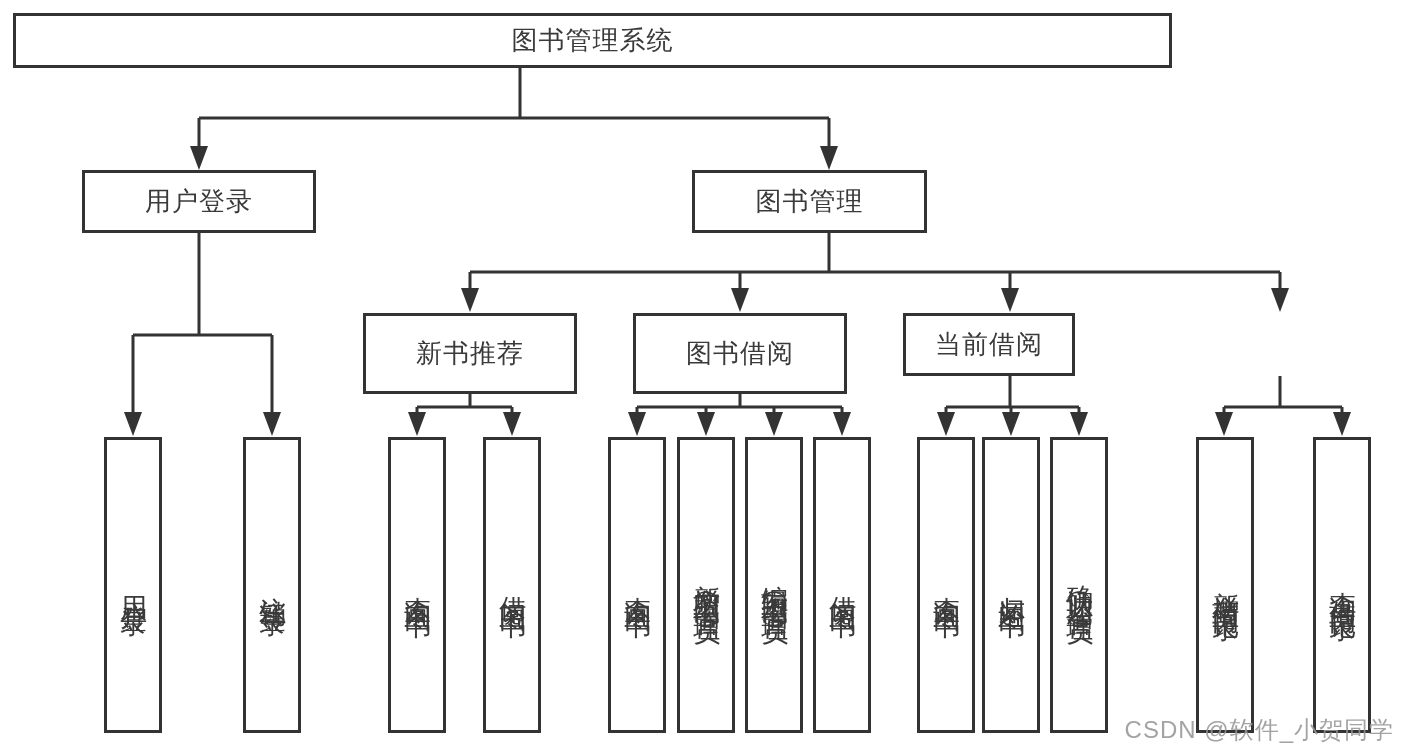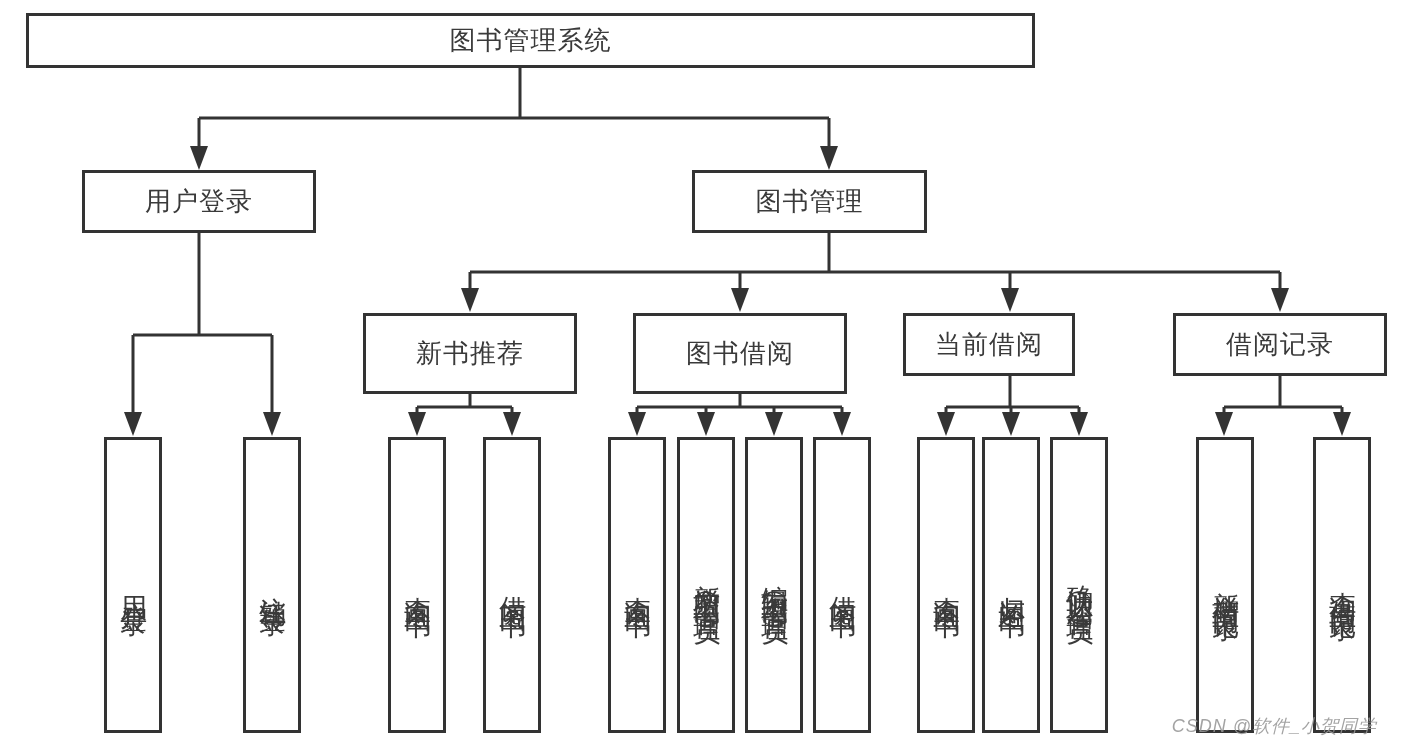--- a/index.html
+++ b/index.html
@@ -32,27 +32,26 @@
   .vtext{
     writing-mode:vertical-rl;
     text-orientation:mixed;
     font-size:27px;
     line-height:1.1;
     letter-spacing:5px;
     white-space:nowrap;
   }
   .watermark{
     position:absolute;
-    right:28px;top:714px;
-    font-size:18px;
+    right:11px;top:714px;
+    font-size:24px;
     letter-spacing:1px;
     color:rgba(150,150,150,0.88);
     z-index:6;
     white-space:nowrap;
-    font-style:italic;
   }
 </style>
 </head>
 <body>
 
 <div class="canvas">
 
   <svg class="connectors" viewBox="0 0 1405 747" xmlns="http://www.w3.org/2000/svg">
     <g stroke="#333333" stroke-width="3" fill="none">
 
@@ -86,29 +85,28 @@
       <polygon points="765,412 783,412 774,436"></polygon>
       <polygon points="833,412 851,412 842,436"></polygon>
       <polygon points="937,412 955,412 946,436"></polygon>
       <polygon points="1002,412 1020,412 1011,436"></polygon>
       <polygon points="1070,412 1088,412 1079,436"></polygon>
       <polygon points="1215,412 1233,412 1224,436"></polygon>
       <polygon points="1333,412 1351,412 1342,436"></polygon>
     </g>
   </svg>
 
-  <div class="hbox" style="left:26px;top:13px;width:1009px;height:55px">图书管理系统</div>
+  <div class="hbox" style="left:13px;top:13px;width:1159px;height:55px">图书管理系统</div>
 
   <div class="hbox" style="left:82px;top:170px;width:234px;height:63px">用户登录</div>
   <div class="hbox" style="left:692px;top:170px;width:235px;height:63px">图书管理</div>
 
   <div class="hbox" style="left:363px;top:313px;width:214px;height:81px">新书推荐</div>
   <div class="hbox" style="left:633px;top:313px;width:214px;height:81px">图书借阅</div>
   <div class="hbox" style="left:903px;top:313px;width:172px;height:63px">当前借阅</div>
-  <div class="hbox" style="left:1173px;top:313px;width:214px;height:63px">借阅记录</div>
 
   <div class="vbox" style="left:104px">
     <span class="vtext">用户登录</span>
   </div>
   <div class="vbox" style="left:243px">
     <span class="vtext">注销登录</span>
   </div>
 
   <div class="vbox" style="left:388px">
     <span class="vtext">查询图书</span>

